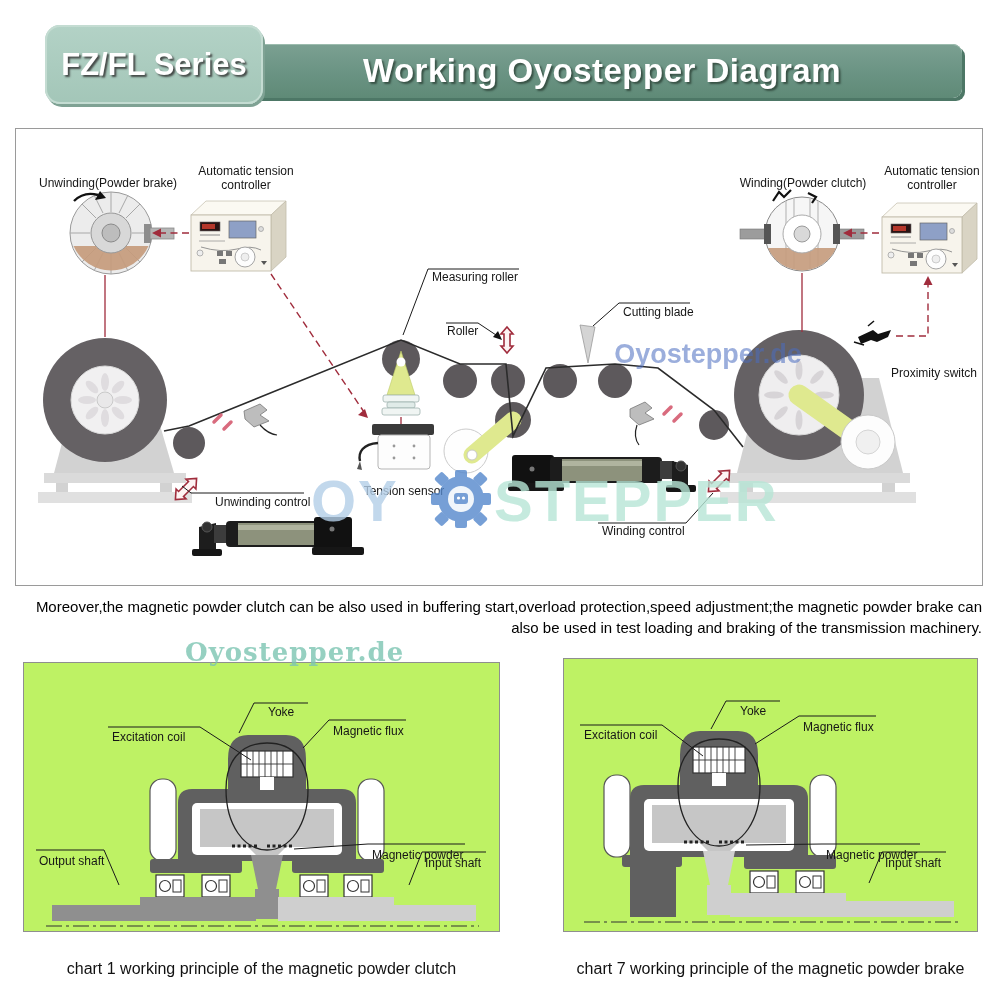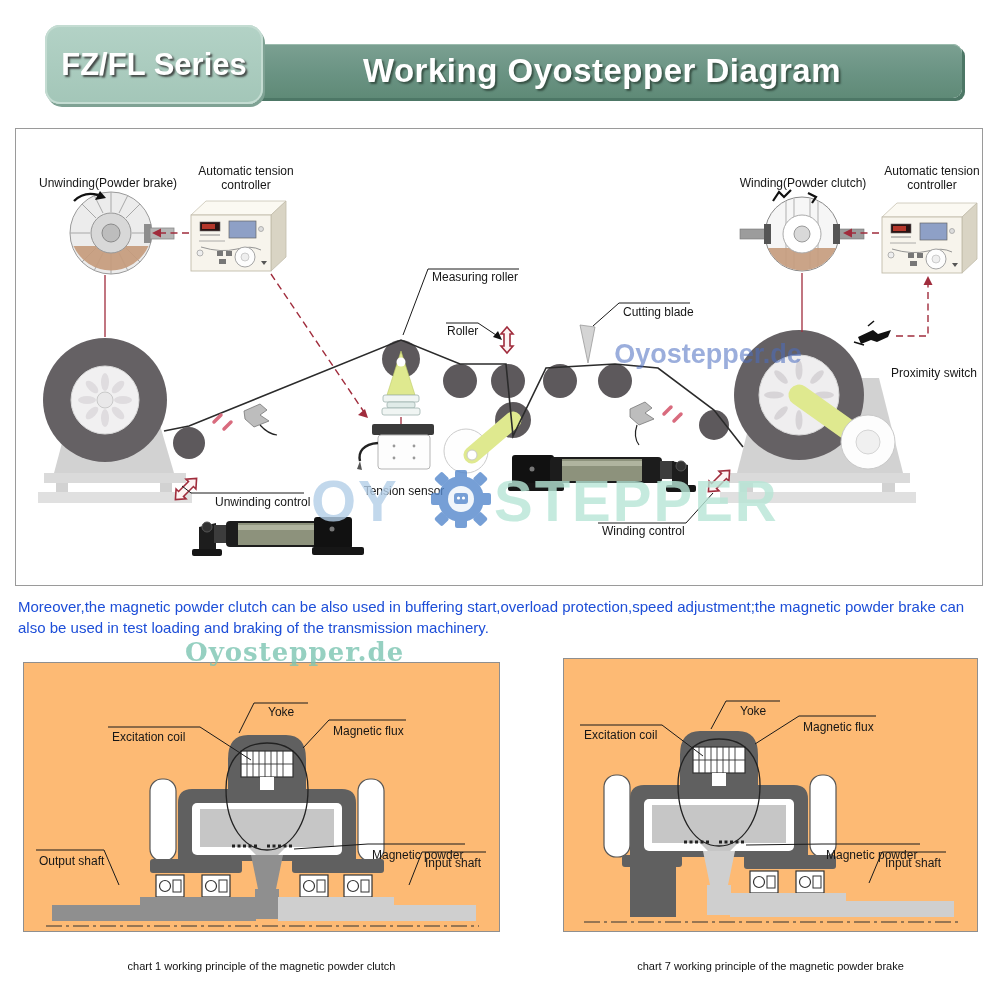--- a/index.html
+++ b/index.html
@@ -14,29 +14,29 @@
     text-shadow:2px 2px 2px rgba(40,60,50,.75);}
   .badge{left:45px;top:25px;width:218px;height:79px;border-radius:15px;
     background:linear-gradient(180deg,#b3d2c6 0%,#a3c6b8 100%);
     box-shadow:2px 3px 0 #7fa294, inset 0 0 0 2px #c4dcd2;
     display:flex;align-items:center;justify-content:center;}
   .badge span{font-size:31px;font-weight:bold;color:#fff;text-shadow:2px 2px 2px rgba(50,50,50,.85);}
   
   .diagram-box{left:15px;top:128px;width:968px;height:458px;border:1.5px solid #9a9a9a;background:#fff;box-sizing:border-box;}
   .diagram-box svg{position:absolute;left:0;top:0;}
   
-  .description{left:18px;top:597px;width:964px;font-size:15px;line-height:1.38;color:#1d4ed8;}
+  .description{left:18px;top:597px;width:964px;font-size:15px;line-height:1.38;color:#000000;text-align:right;}
   
   .wm-mid{left:185px;top:637px;font-family:"DejaVu Serif",serif;font-weight:bold;font-size:26px;
     color:#7cc5b2;opacity:.8;letter-spacing:1px;pointer-events:none;z-index:5;}
   
-  .chart-box{border:1.5px solid #8f8f8f;background:#fdba74;box-sizing:border-box;}
+  .chart-box{border:1.5px solid #8f8f8f;background:#bef264;box-sizing:border-box;}
   .chart1{left:23px;top:662px;width:477px;height:270px;}
   .chart2{left:563px;top:658px;width:415px;height:274px;}
-  .caption{top:960px;text-align:center;font-size:11px;color:#111;}
+  .caption{top:960px;text-align:center;font-size:16px;color:#111;}
   .cap1{left:23px;width:477px;}
   .cap2{left:563px;width:415px;}
   svg text{font-family:"Liberation Sans",sans-serif;}
   .lbl{font-size:12px;fill:#161616;}
   .lbl-c{font-size:12px;fill:#161616;text-anchor:middle;}
   .leader{stroke:#1a1a1a;stroke-width:1;fill:none;}
   .red-dash{stroke:#a02c3c;stroke-width:1.4;fill:none;stroke-dasharray:7 4.5;}
   .red-solid{stroke:#a02c3c;stroke-width:1.3;fill:none;}
   .red-arrowhead{fill:#a02c3c;}
   .dbl-arrow{stroke:#a02c3c;stroke-width:1.6;fill:#fdf3f3;}

